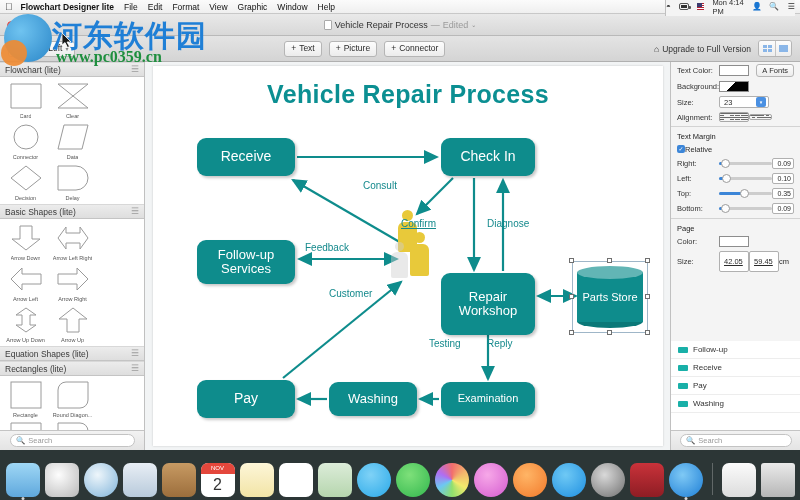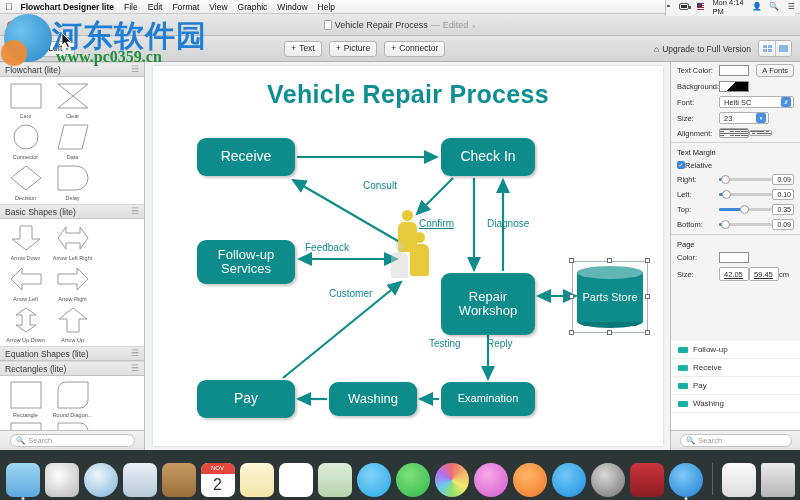--- a/index.html
+++ b/index.html
@@ -128,21 +128,21 @@
   .insp-row { display:flex; align-items:center; padding:2px 6px; min-height:14px;}
   .insp-label { width:42px; color:#333; font-size:7.5px;}
   .swatch { width:30px;height:11px;border:1px solid #8d8d8d;background:#fff; }
   .swatch.grad { background:linear-gradient(135deg,#fff 0 42%,#000 42% 100%); }
   .fontsbtn { margin-left:auto; border:1px solid #b5b5b5; border-radius:3px; background:linear-gradient(#fdfdfd,#ececec);
               padding:1px 5px; font-size:7.5px; display:flex;align-items:center;gap:2px;}
   .combo { flex:1; height:12px; background:#fff; border:1px solid #b0b0b0; border-radius:2px; display:flex; align-items:center;
            padding:0 2px 0 4px; font-size:7.5px; }
   .combo .arrow { margin-left:auto; width:10px;height:10px;background:#4a90e2;border-radius:2px; color:#fff;
                   display:flex;align-items:center;justify-content:center;font-size:5px; }
-  .numfield { width:40px;height:14px;background:#fff;border:1px solid #b0b0b0;border-radius:2px; font-size:7.5px;
+  .numfield { width:40px;height:21px;background:#fff;border:1px solid #b0b0b0;border-radius:2px; font-size:7.5px;
               display:flex;align-items:center;padding-left:4px;text-decoration:underline;}
   .seg { display:flex; border:1px solid #a8a8a8; border-radius:2px; overflow:hidden; }
   .lines { width:7px; display:block; }
   .lines i { display:block; height:1px; background:#6a6a6a; margin-bottom:1px;}
   .sec-title { font-size:7.5px; font-weight:normal; padding:3px 6px 1px; color:#222; }
   .divider { height:1px; background:#d3d3d3; margin:2px 0; }
   .slider { flex:1; height:10px; position:relative; display:flex; align-items:center; }
   .slider .track { position:absolute; left:0; right:0; height:3px; background:#cdcdcd; border-radius:2px;}
   .slider .fill { position:absolute; left:0; height:3px; background:#3c86d8; border-radius:2px;}
   .slider .knob { position:absolute; width:9px;height:9px;border-radius:50%;background:#fdfdfd;border:1px solid #9b9b9b;}
@@ -517,21 +517,21 @@
           <span class="handle" style="left:416px;top:192px;"></span>
           <span class="handle" style="left:454px;top:192px;"></span>
           <span class="handle" style="left:492px;top:192px;"></span>
           <span class="handle" style="left:416px;top:228px;"></span>
           <span class="handle" style="left:492px;top:228px;"></span>
           <span class="handle" style="left:416px;top:264px;"></span>
           <span class="handle" style="left:454px;top:264px;"></span>
           <span class="handle" style="left:492px;top:264px;"></span>
 
           <div class="edge-label" style="left:210px;top:114px;">Consult</div>
-          <div class="edge-label" style="left:266px;top:152px;text-decoration:underline;">Confirm</div>
+          <div class="edge-label" style="left:248px;top:152px;text-decoration:underline;">Confirm</div>
           <div class="edge-label" style="left:334px;top:152px;">Diagnose</div>
           <div class="edge-label" style="left:152px;top:176px;">Feedback</div>
           <div class="edge-label" style="left:176px;top:222px;">Customer</div>
           <div class="edge-label" style="left:276px;top:272px;">Testing</div>
           <div class="edge-label" style="left:334px;top:272px;">Reply</div>
         </div>
       </div>
 
       <div class="right">
 
@@ -542,27 +542,20 @@
             <span>A</span>
             <span>Fonts</span>
           </span>
         </div>
 
         <div class="insp-row">
           <span class="insp-label">Background:</span>
           <span class="swatch grad"></span>
         </div>
 
-        <div class="insp-row">
-          <span class="insp-label">Font:</span>
-          <span class="combo">
-            <span>Heiti SC</span>
-            <span class="arrow">⇵</span>
-          </span>
-        </div>
 
         <div class="insp-row">
           <span class="insp-label">Size:</span>
           <span class="combo" style="flex:0 0 50px;">
             <span>23</span>
             <span class="arrow">▾</span>
           </span>
         </div>
 
         <div class="insp-row">

